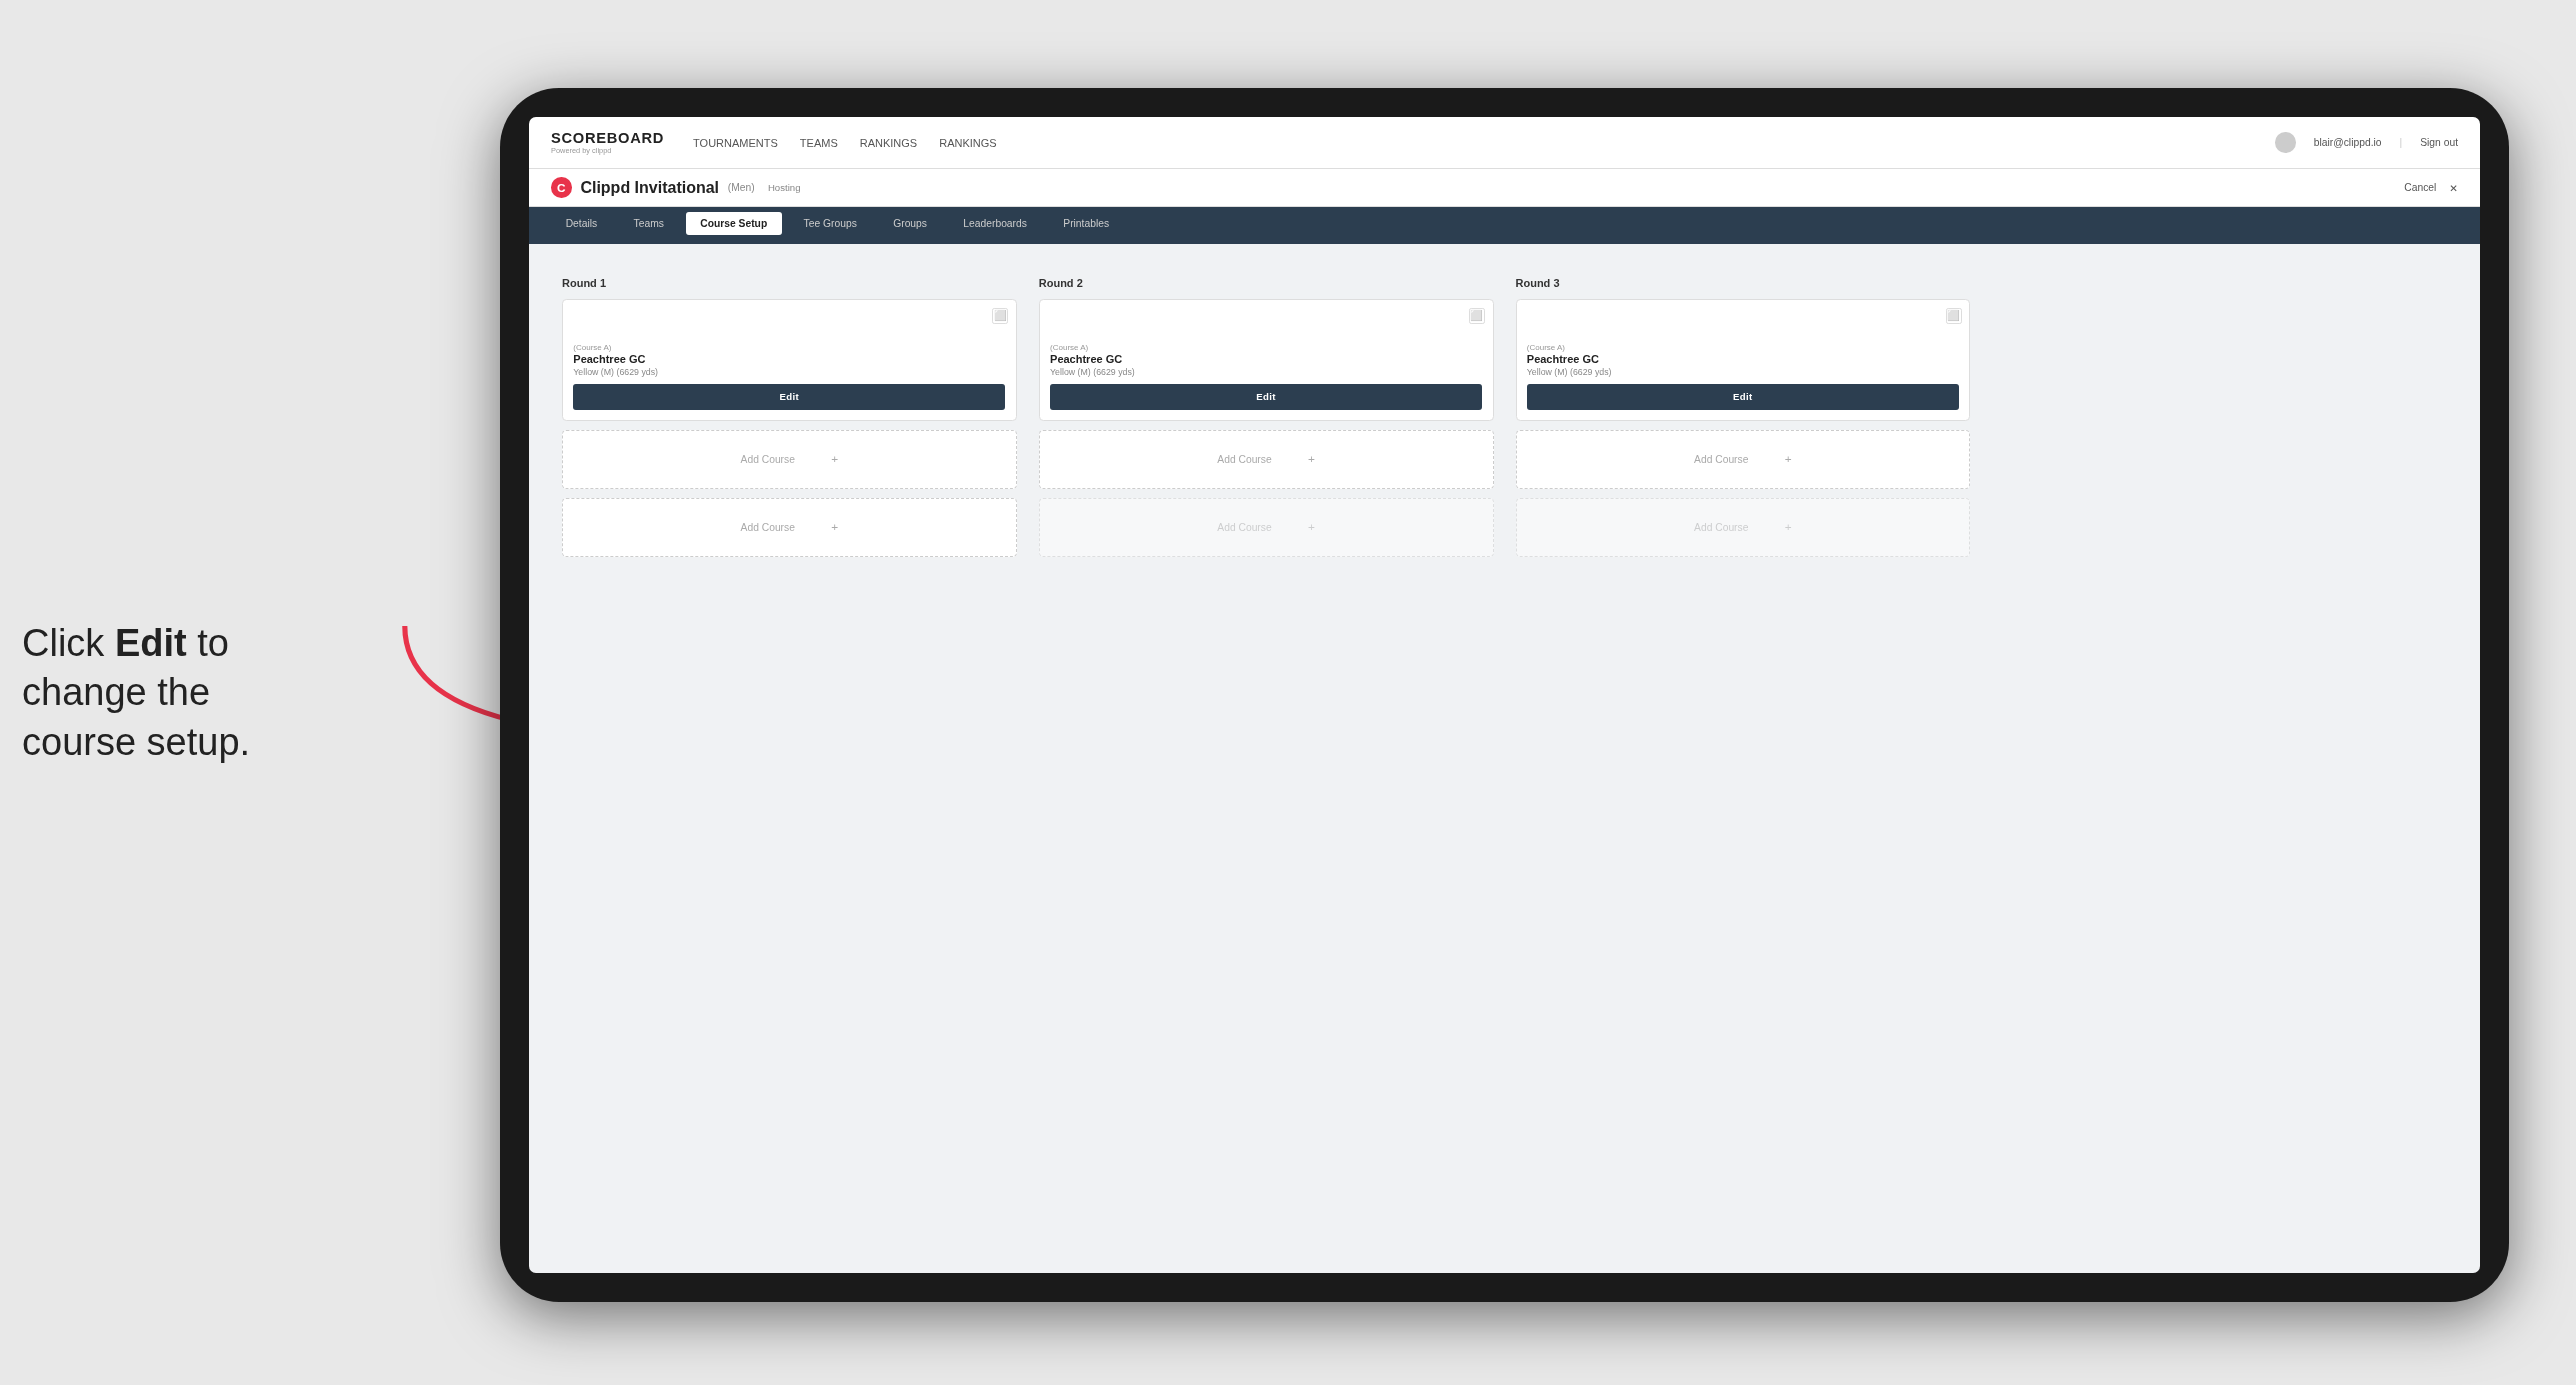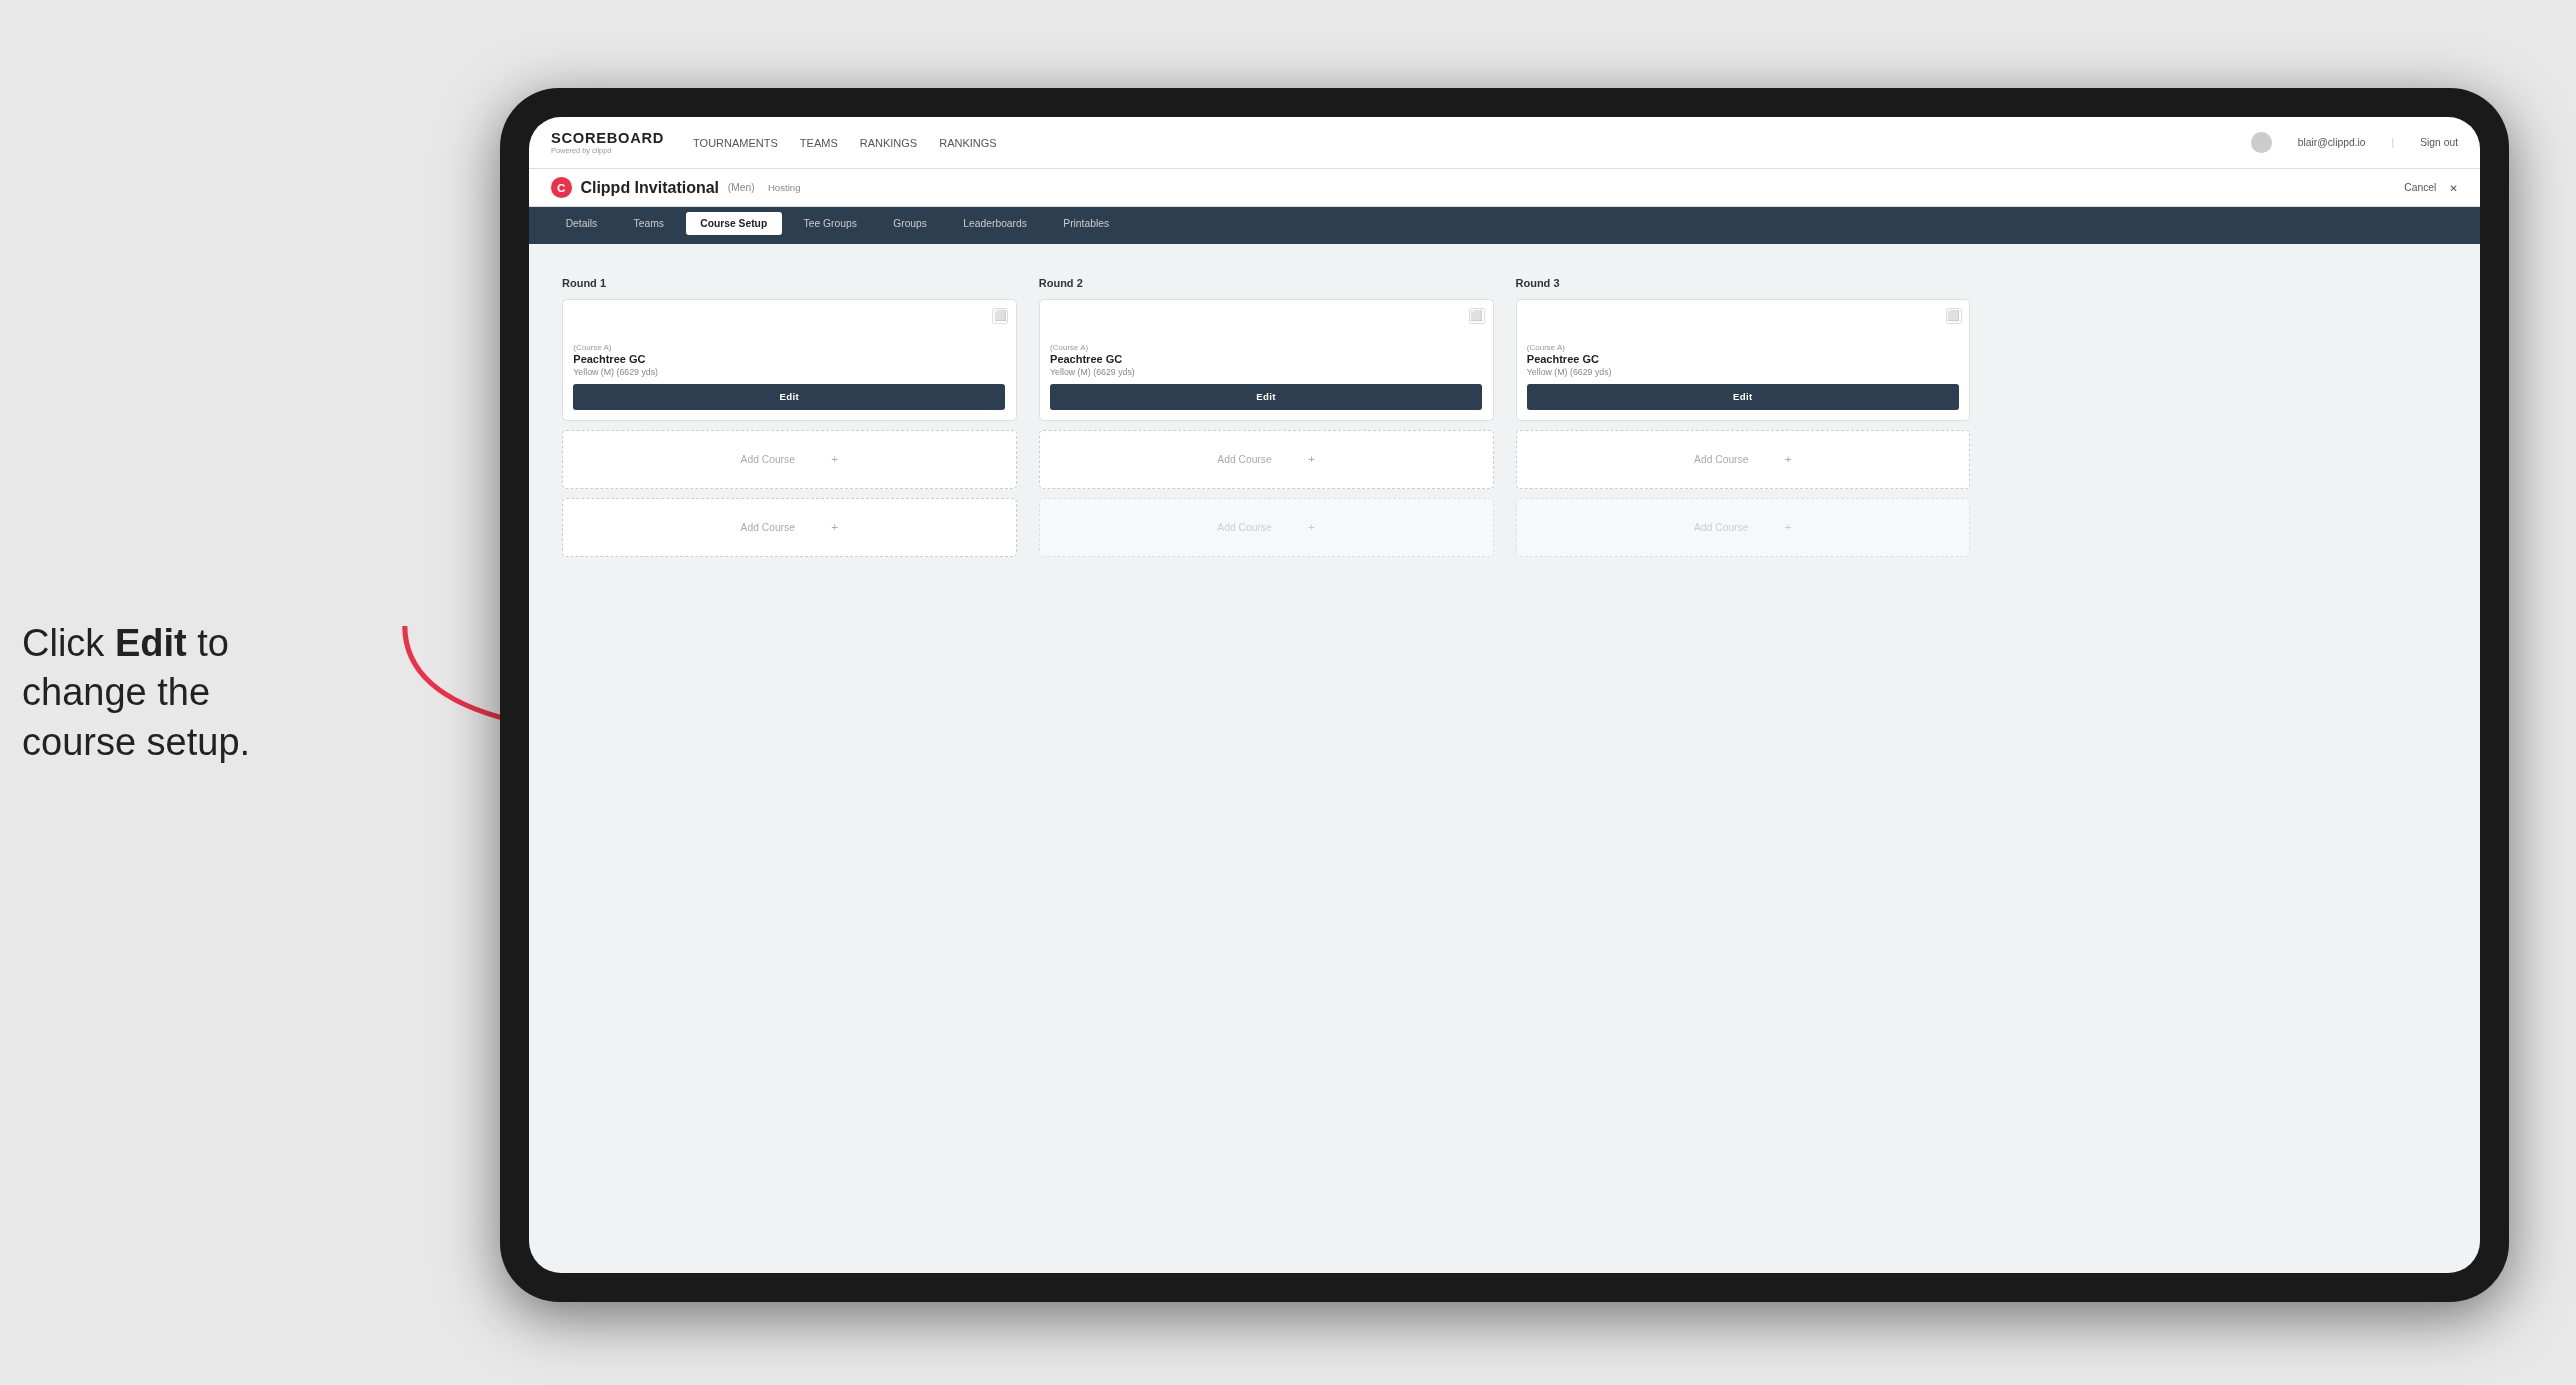--- a/index.html
+++ b/index.html
@@ -38,21 +38,21 @@
       height: 1214px;
       background: #1a1a1a;
       border-radius: 59px;
       padding: 29px;
       box-shadow: 0 14.7px 59px rgba(0,0,0,0.5);
     }
     .tablet-screen {
       width: 100%;
       height: 100%;
       background: #404040;
-      border-radius: 32px;
+      border-radius: 7px;
       overflow: hidden;
       display: flex;
       flex-direction: column;
     }
 
     
     .top-nav {
       background: #ffffff;
       border-bottom: 0.7px solid #ddd;
       padding: 0 22px;
@@ -89,21 +89,21 @@
     .nav-link {
       font-size: 11px;
       color: #555;
       text-decoration: none;
       cursor: pointer;
       padding: 2.9px 0;
     }
     .nav-right {
       display: flex;
       align-items: center;
-      gap: 26px;
+      gap: 18px;
       font-size: 10.3px;
       color: #555;
     }
     .user-avatar {
       width: 20.6px;
       height: 20.6px;
       background: #ccc;
       border-radius: 50%;
     }
     .sign-out {

